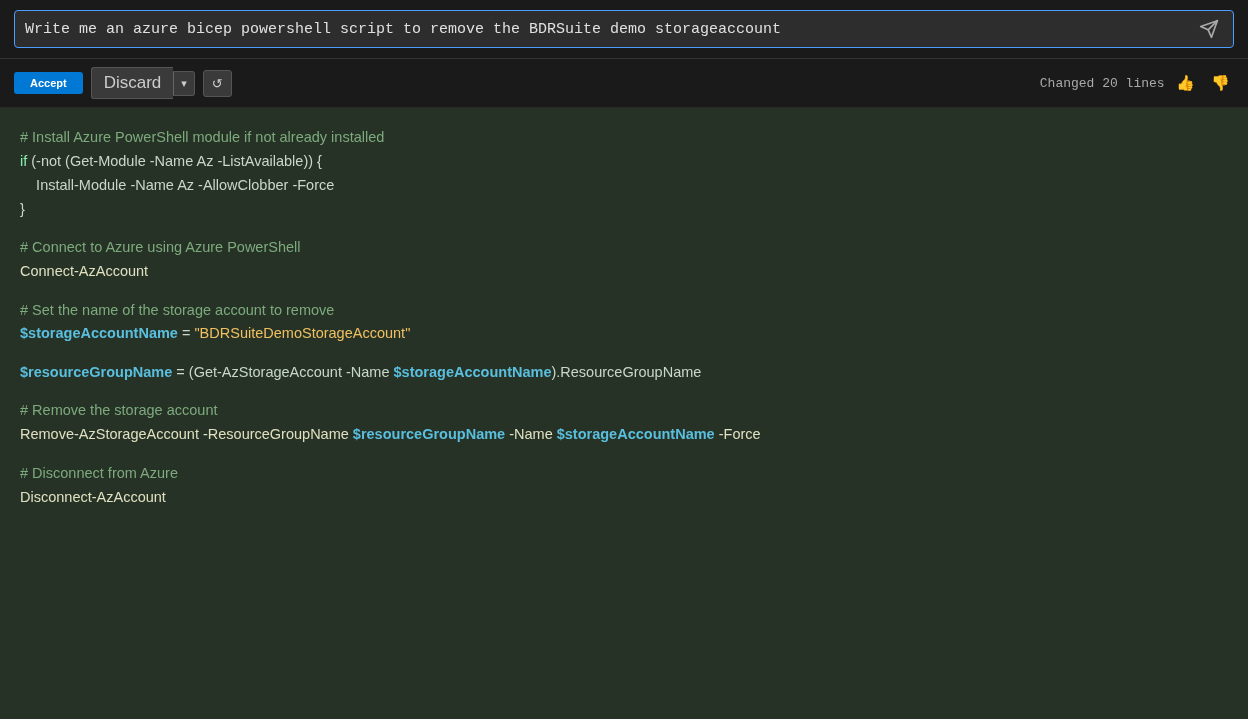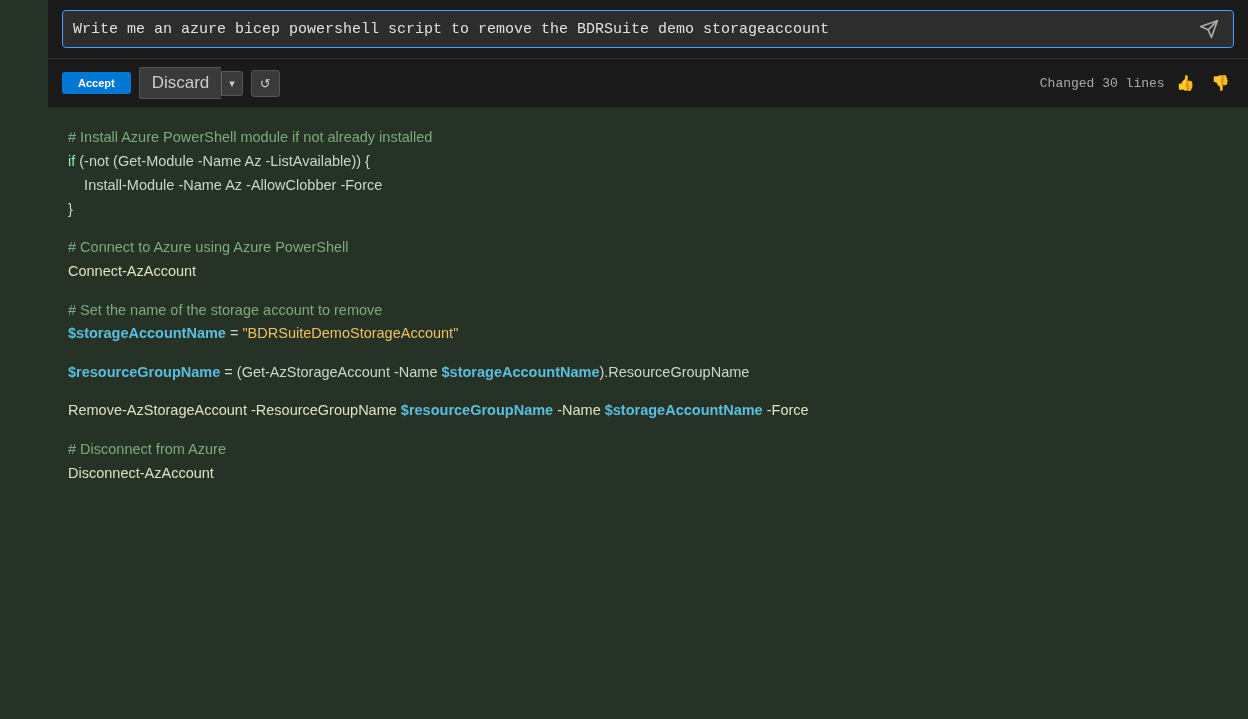--- a/index.html
+++ b/index.html
@@ -15,21 +15,20 @@
       font-family: 'Courier New', Courier, monospace;
       overflow: hidden;
     }
 
     #app {
       width: 1248px;
       height: 719px;
       display: flex;
       flex-direction: column;
       background: #263226;
-      padding-left: 48px;
     }
 
     
     #top-bar {
       background: #1a1a1a;
       padding: 10px 14px;
       display: flex;
       align-items: center;
       gap: 10px;
       border-bottom: 1px solid #333;
@@ -201,21 +200,21 @@
       <button id="discard-dropdown">
         <span>▾</span>
       </button>
     </div>
 
     <button id="refresh-button" title="Refresh">
       <span>↺</span>
     </button>
 
     <div id="changed-label">
-      <span>Changed 30 lines</span>
+      <span>Changed 20 lines</span>
       <button class="feedback-btn" title="Thumbs up">
         <span>👍</span>
       </button>
       <button class="feedback-btn" title="Thumbs down">
         <span>👎</span>
       </button>
     </div>
   </div>
 
   <div id="code-area">
@@ -230,20 +229,21 @@
     <span class="code-line command">Connect-AzAccount</span>
     <span class="code-spacer"></span>
 
     <span class="code-line comment"># Set the name of the storage account to remove</span>
     <span class="code-line"><span class="variable">$storageAccountName</span><span class="plain"> = </span><span class="string">"BDRSuiteDemoStorageAccount"</span></span>
     <span class="code-spacer"></span>
 
     <span class="code-line"><span class="variable">$resourceGroupName</span><span class="plain"> = (Get-AzStorageAccount -Name </span><span class="variable">$storageAccountName</span><span class="plain">).ResourceGroupName</span></span>
     <span class="code-spacer"></span>
 
+    <span class="code-line comment"># Remove the storage account</span>
     <span class="code-line"><span class="command">Remove-AzStorageAccount -ResourceGroupName </span><span class="variable">$resourceGroupName</span><span class="command"> -Name </span><span class="variable">$storageAccountName</span><span class="command"> -Force</span></span>
     <span class="code-spacer"></span>
 
     <span class="code-line comment"># Disconnect from Azure</span>
     <span class="code-line command">Disconnect-AzAccount</span>
 
   </div>
 </div>
 
 </body></html>

